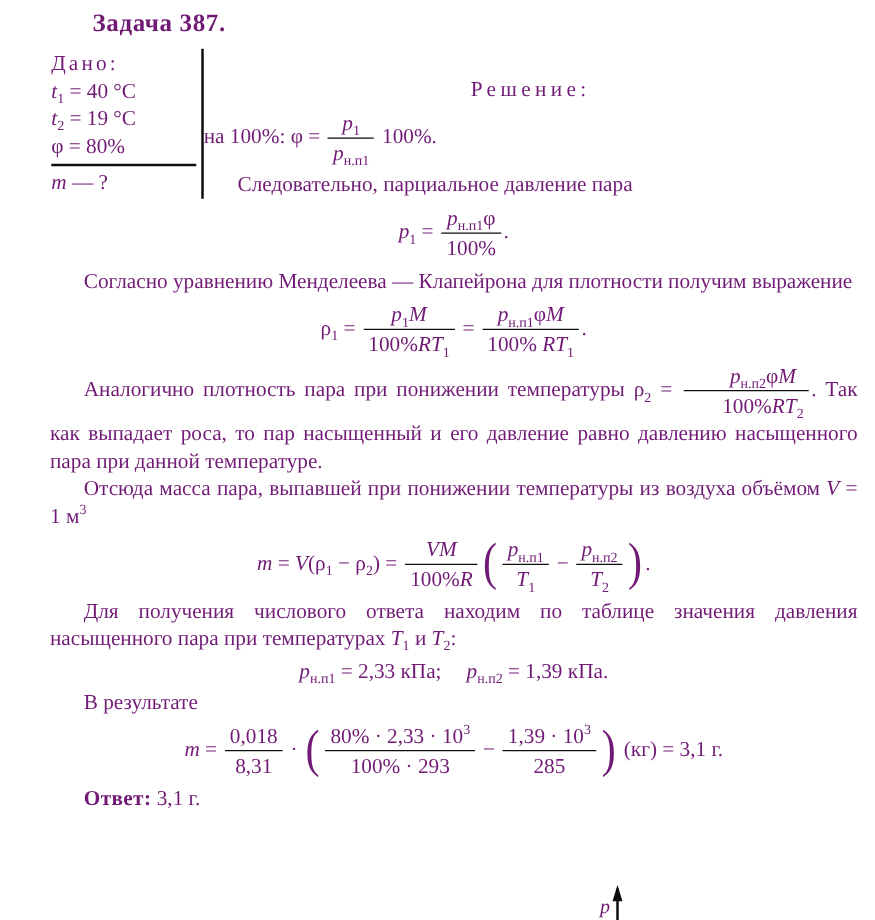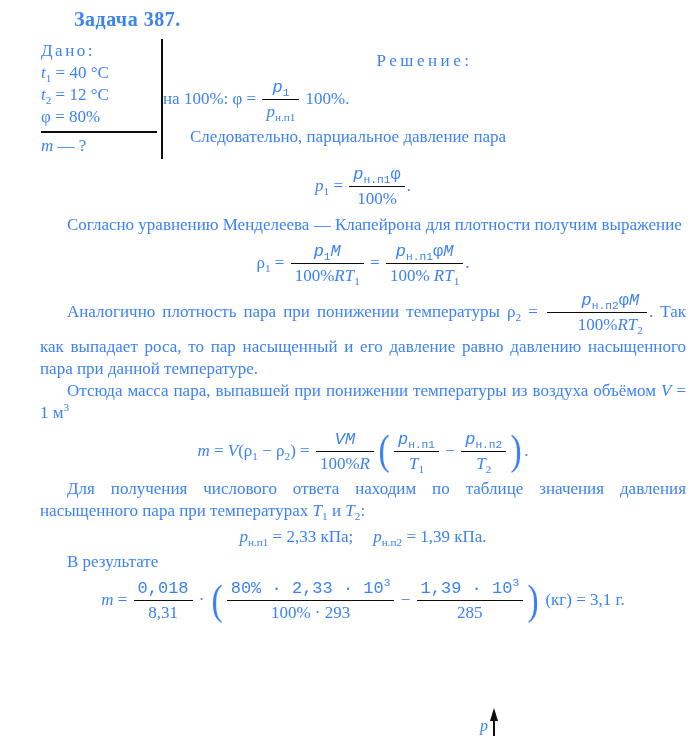--- a/index.html
+++ b/index.html
@@ -6,32 +6,32 @@
     margin: 0; padding: 0;
     width: 700px; height: 736px;
     background: #ffffff;
     overflow: hidden;
   }
   .page {
     position: relative;
     width: 700px; height: 736px;
     box-sizing: border-box;
     padding: 6px 14px 0 40px;
-    color: #3b82f6;
+    color: #701a75;
     font-family: "Liberation Serif", "DejaVu Serif", serif;
     font-size: 17px;
     line-height: 22px;
   }
   .title {
     font-weight: bold;
     font-size: 20px;
     margin: 2px 0 9px 34px;
     letter-spacing: 0.5px;
   }
-  .toprow { display: flex; align-items: center; }
+  .toprow { display: flex; align-items: flex-end; }
   .given {
     width: 116px; flex-shrink: 0;
     border-right: 2px solid #0d0d0d;
     padding: 1px 4px 2px 1px;
   }
   .gline { white-space: nowrap; }
   .glabel { letter-spacing: 2.5px; }
   .find { border-top: 2px solid #0d0d0d; margin-top: 3px; padding-top: 2px; }
   .rightcol { flex: 1 1 auto; padding-left: 0; }
   .heading { text-align: center; letter-spacing: 3.5px; margin-bottom: 2px; }
@@ -40,21 +40,21 @@
   .ind { text-indent: 27px; }
   .var { font-style: italic; }
   sub { font-size: 66%; line-height: 0; }
   sup { font-size: 66%; line-height: 0; }
   .mathline { margin: 5px 0 4px 0; line-height: normal; white-space: nowrap; }
   .center { text-align: center; }
   .frac {
     display: inline-block; vertical-align: middle;
     text-align: center; line-height: 1.25; margin: 0 2px;
   }
-  .frac .num { display: block; border-bottom: 1.5px solid #0d0d0d; padding: 0 4px 1px 4px; font-family: Liberation Mono, monospace; }
+  .frac .num { display: block; border-bottom: 1.5px solid #0d0d0d; padding: 0 4px 1px 4px; }
   .frac .den { display: block; padding: 1px 4px 0 4px; }
   .bigp {
     display: inline-block; vertical-align: middle;
     font-size: 42px; line-height: 0.85; font-weight: 400;
     margin: 0 1px; transform: scaleX(0.8);
   }
   .gap { display: inline-block; width: 20px; }
   .nowrap { white-space: nowrap; }
   .answer { margin-top: 6px; text-indent: 27px; }
   .answer b { letter-spacing: 0.3px; }
@@ -72,21 +72,21 @@
 
 <div class="page">
 
   <div class="title">Задача 387.</div>
 
   <div class="toprow">
 
     <div class="given">
       <div class="gline glabel">Дано:</div>
       <div class="gline"><span class="var">t</span><sub>1</sub><span> = 40 °C</span></div>
-      <div class="gline"><span class="var">t</span><sub>2</sub><span> = 12 °C</span></div>
+      <div class="gline"><span class="var">t</span><sub>2</sub><span> = 19 °C</span></div>
       <div class="gline">φ = 80%</div>
       <div class="gline find"><span class="var">m</span><span> — ?</span></div>
     </div>
 
     <div class="rightcol">
       <div class="heading">Решение:</div>
       <div class="mathline"><span>на 100%: φ = </span><span class="frac"><span class="num"><span class="var">p</span><sub>1</sub></span><span class="den"><span class="var">p</span><sub>н.п1</sub></span></span><span> 100%.</span></div>
       <p class="body ind">Следовательно, парциальное давление пара</p>
     </div>
   </div>
@@ -104,19 +104,20 @@
   <div class="mathline center"><span class="var">m</span><span> = </span><span class="var">V</span><span>(ρ</span><sub>1</sub><span> − ρ</span><sub>2</sub><span>) = </span><span class="frac"><span class="num var">VM</span><span class="den"><span>100%</span><span class="var">R</span></span></span><span class="bigp">(</span><span class="frac"><span class="num"><span class="var">p</span><sub>н.п1</sub></span><span class="den"><span class="var">T</span><sub>1</sub></span></span><span> − </span><span class="frac"><span class="num"><span class="var">p</span><sub>н.п2</sub></span><span class="den"><span class="var">T</span><sub>2</sub></span></span><span class="bigp">)</span><span>.</span></div>
 
   <p class="body just ind"><span>Для получения числового ответа находим по таблице значения давления насыщенного пара при температурах </span><span class="var">T</span><sub>1</sub><span> и </span><span class="var">T</span><sub>2</sub><span>:</span></p>
 
   <div class="mathline center"><span class="var">p</span><sub>н.п1</sub><span> = 2,33 кПа;</span><span class="gap"></span><span class="var">p</span><sub>н.п2</sub><span> = 1,39 кПа.</span></div>
 
   <p class="body ind">В результате</p>
 
   <div class="mathline center"><span class="var">m</span><span> = </span><span class="frac"><span class="num">0,018</span><span class="den">8,31</span></span><span> · </span><span class="bigp">(</span><span class="frac"><span class="num"><span>80% · 2,33 · 10</span><sup>3</sup></span><span class="den">100% · 293</span></span><span> − </span><span class="frac"><span class="num"><span>1,39 · 10</span><sup>3</sup></span><span class="den">285</span></span><span class="bigp">)</span><span> (кг) = 3,1 г.</span></div>
 
+  <p class="body answer"><b>Ответ:</b><span> 3,1 г.</span></p>
 
   <div class="fragment">
     <span class="flabel">p</span>
     <span class="arrow-up"></span>
   </div>
 
 </div>
 
 </body></html>

